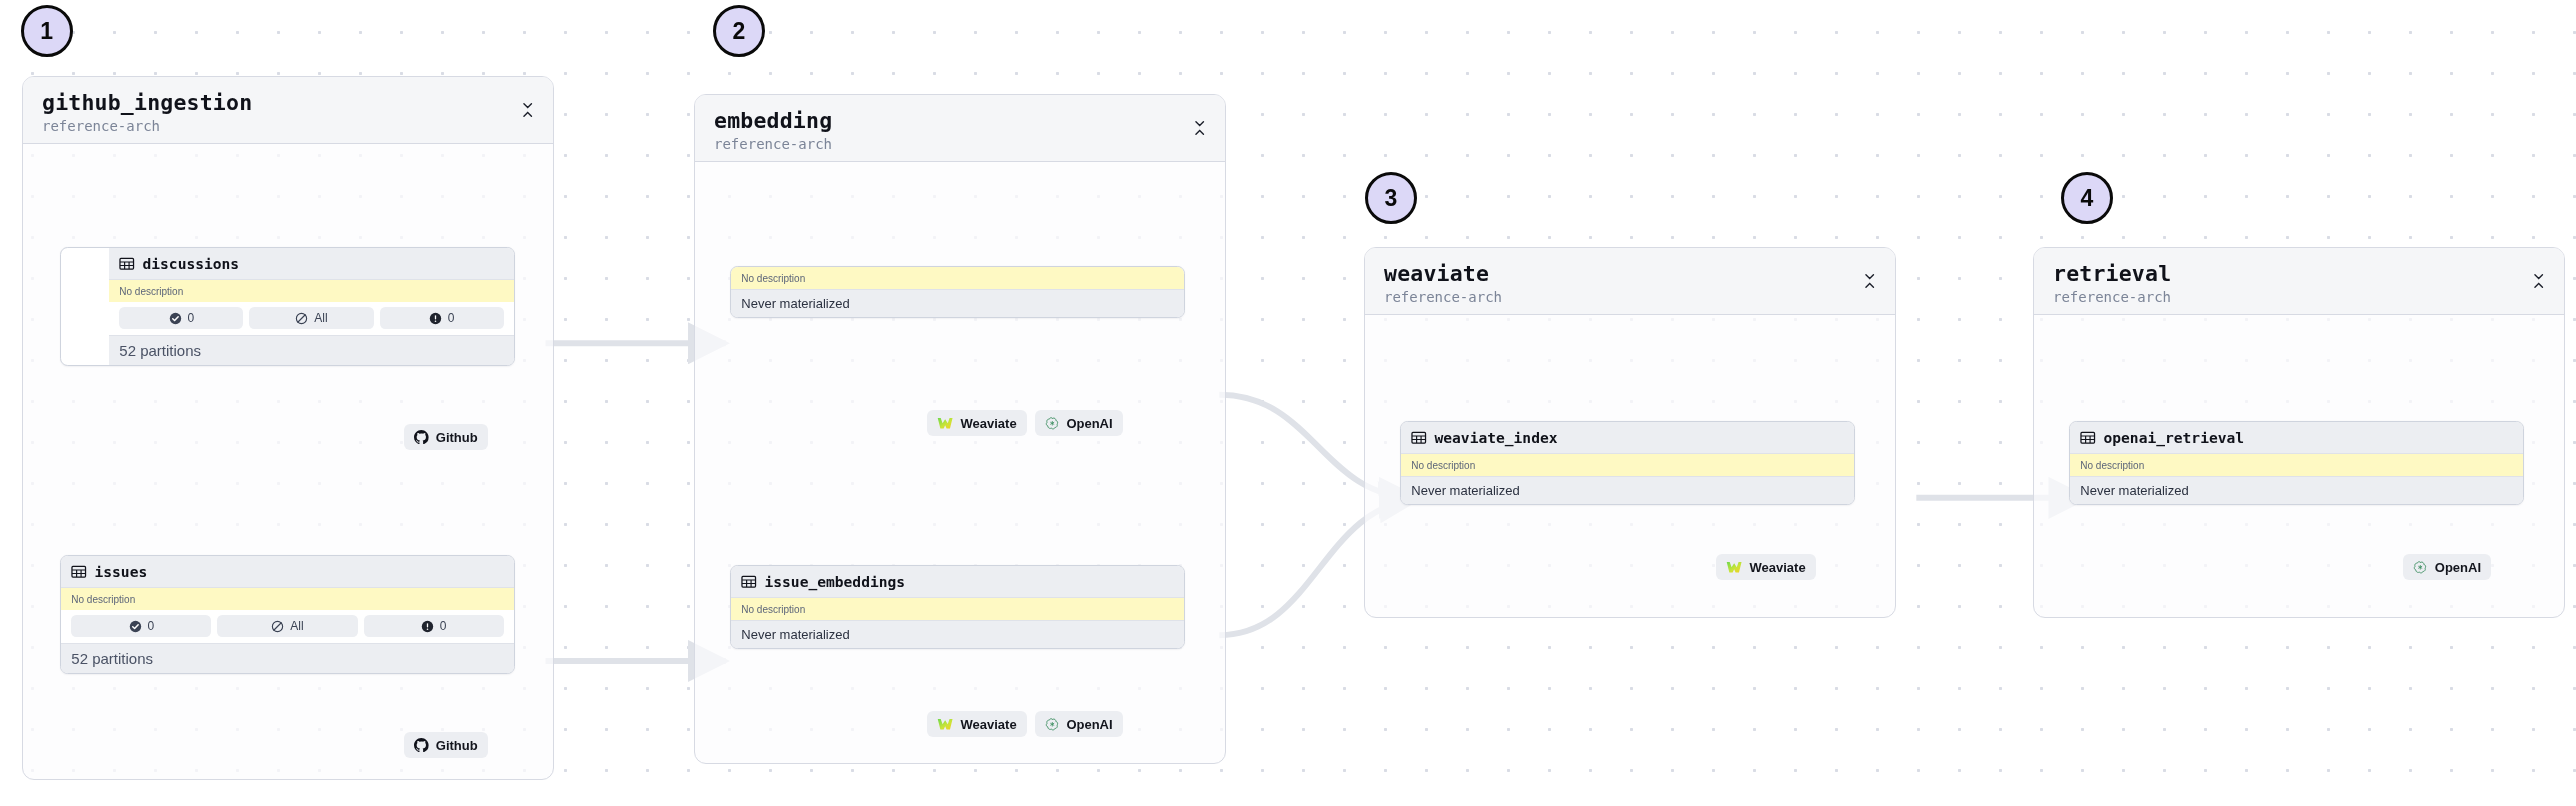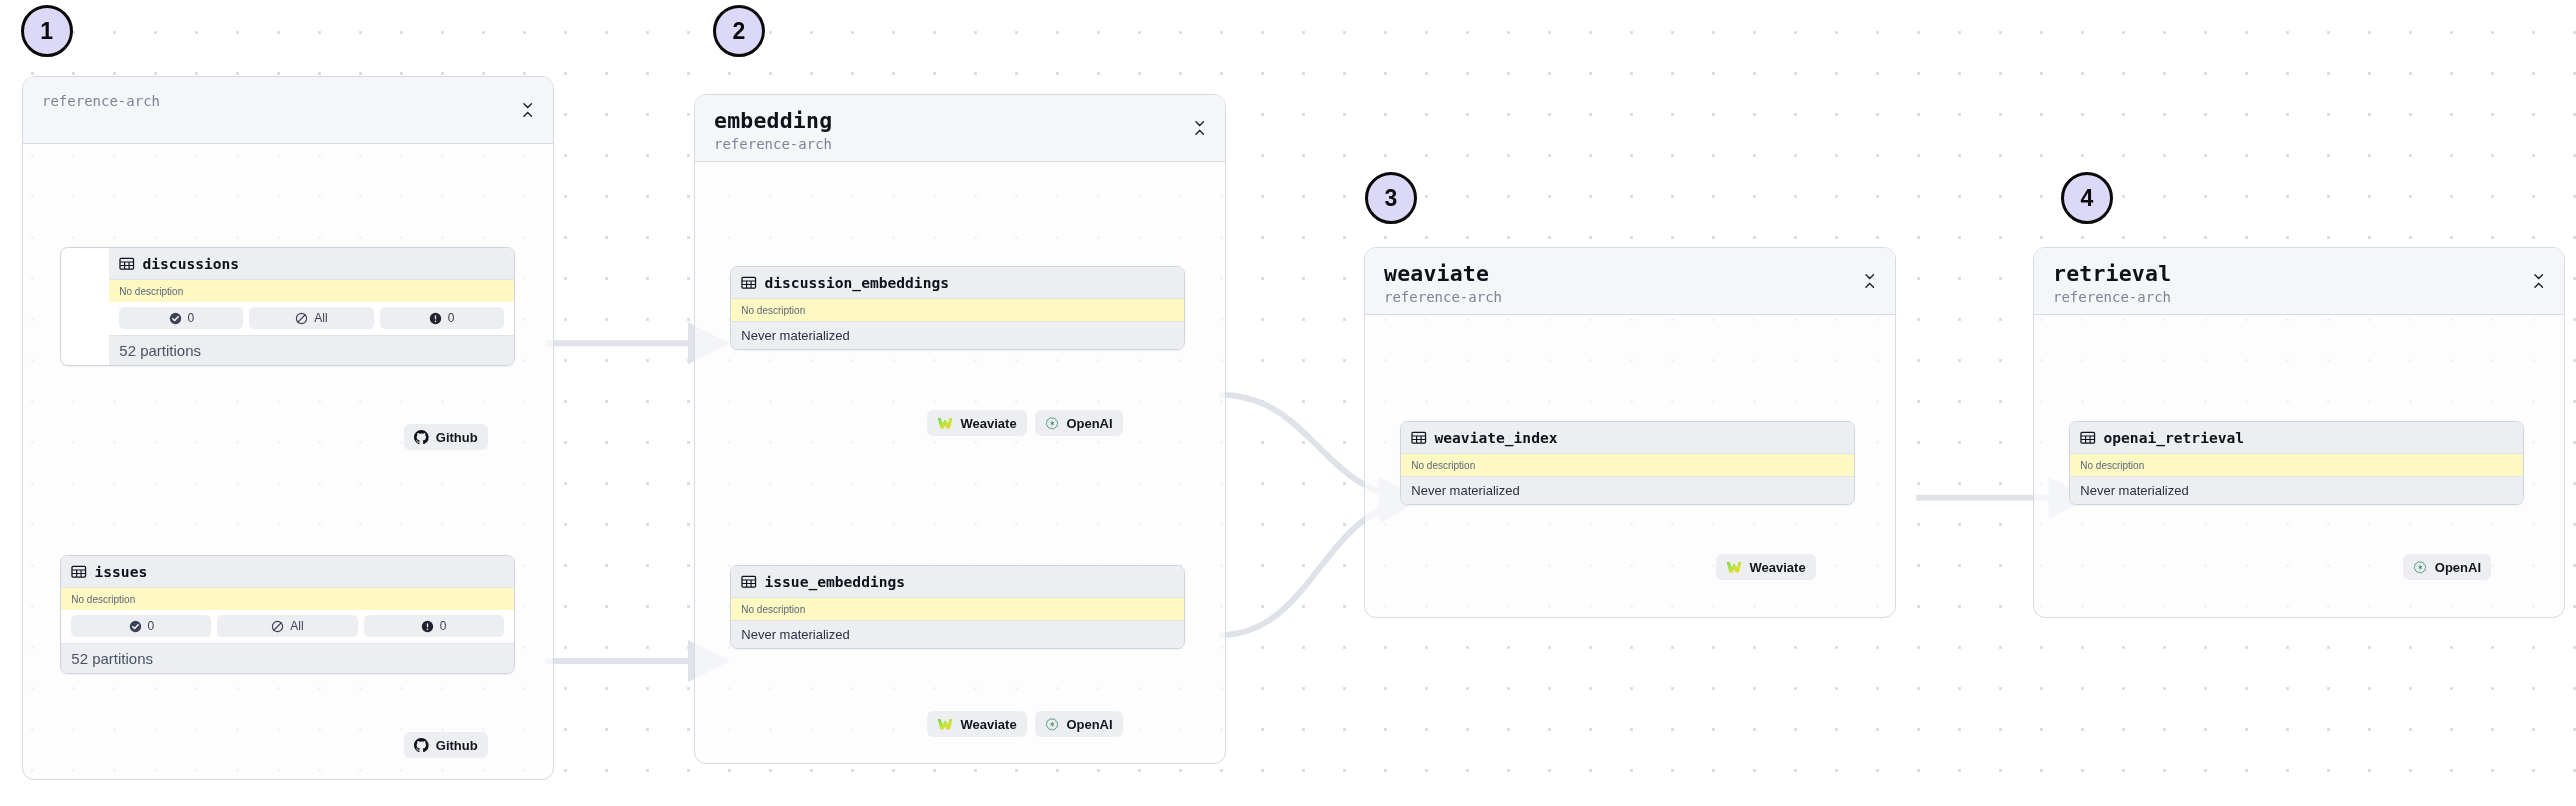--- a/index.html
+++ b/index.html
@@ -131,20 +131,21 @@
     <path d="M 1420 460 C 1530 460 1540 580 1650 580"></path>
     <path d="M 1420 740 C 1530 740 1540 590 1650 582"></path>
     <path d="M 2232 580 L 2430 580"></path>
   </g>
 </svg>
 
 <div class="badge-num" style="left:20.6px;top:5.2px;">1</div>
 
 <div class="group" style="left:22px;top:76px;width:532px;height:704px;">
   <div class="group-head" style="height:67px;">
+    <div class="group-title">github_ingestion</div>
     <div class="group-sub">reference-arch</div>
     <div class="collapse-btn">
       <svg class="chev" viewBox="0 0 12 8">
           <path d="M1 1 L6 6 L11 1" stroke="#1b1f2a" stroke-width="1.8" fill="none" stroke-linecap="round"></path>
         </svg>
       <svg class="chev" viewBox="0 0 12 8">
           <path d="M1 7 L6 2 L11 7" stroke="#1b1f2a" stroke-width="1.8" fill="none" stroke-linecap="round"></path>
         </svg>
     </div>
   </div>
@@ -257,30 +258,20 @@
           <path d="M1 1 L6 6 L11 1" stroke="#1b1f2a" stroke-width="1.8" fill="none" stroke-linecap="round"></path>
         </svg>
       <svg class="chev" viewBox="0 0 12 8">
           <path d="M1 7 L6 2 L11 7" stroke="#1b1f2a" stroke-width="1.8" fill="none" stroke-linecap="round"></path>
         </svg>
     </div>
   </div>
 </div>
 
 <div class="asset" style="left:730px;top:266px;width:455px;">
-  <div class="asset-head">
-    <svg width="15.5" height="15.5" viewBox="0 0 16 16">
-      <rect x="1" y="2.5" width="14" height="11" rx="1" stroke="#10121a" stroke-width="1.3" fill="none"></rect>
-      <line x1="1" y1="6.2" x2="15" y2="6.2" stroke="#10121a" stroke-width="1.2"></line>
-      <line x1="1" y1="9.8" x2="15" y2="9.8" stroke="#10121a" stroke-width="1.2"></line>
-      <line x1="5.8" y1="6.2" x2="5.8" y2="13.5" stroke="#10121a" stroke-width="1.2"></line>
-      <line x1="10.4" y1="6.2" x2="10.4" y2="13.5" stroke="#10121a" stroke-width="1.2"></line>
-    </svg>
-    <span class="asset-name">discussion_embeddings</span>
-  </div>
   <div class="asset-desc">No description</div>
   <div class="never">Never materialized</div>
 </div>
 
 <div class="taglist" style="left:927px;top:410px;">
   <div class="tag">
     <svg width="16.3" height="14.6" viewBox="0 0 22 18">
       <defs>
           <linearGradient id="wg1" x1="0" y1="0" x2="1" y2="1">
         <stop offset="0%" stop-color="#6fd84a"></stop>

